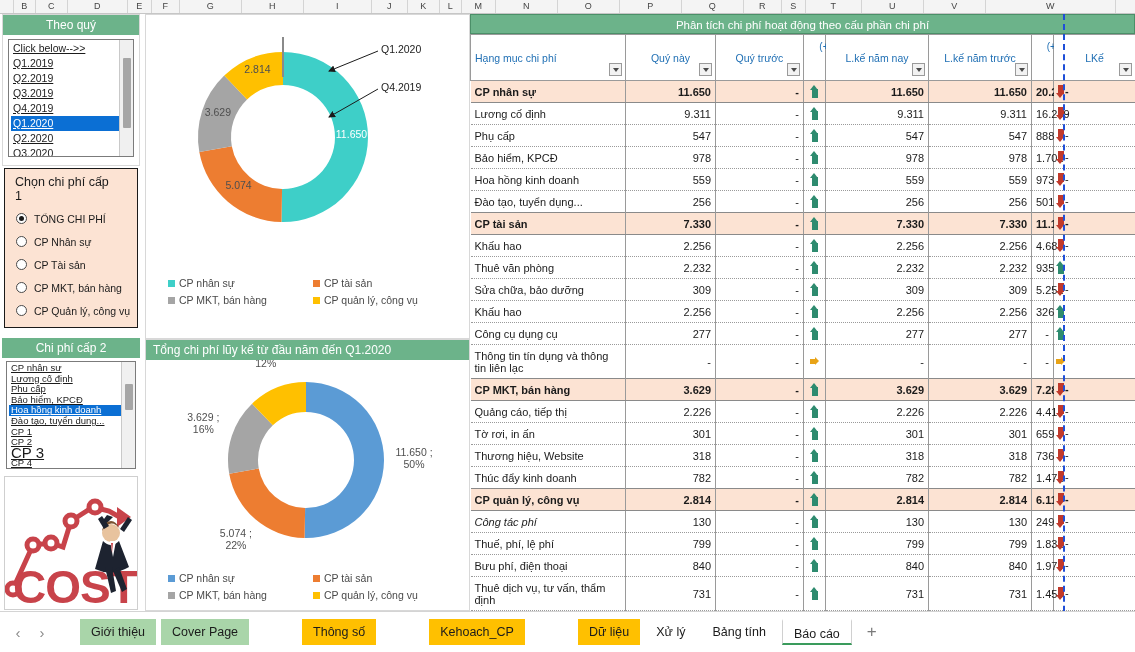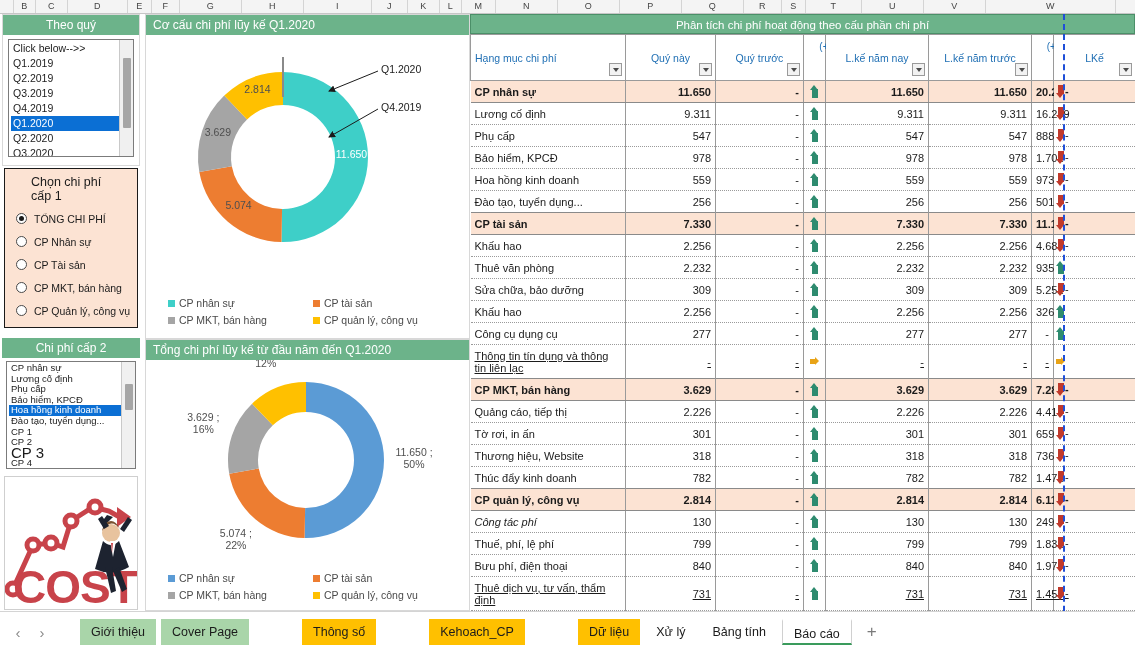--- a/index.html
+++ b/index.html
@@ -32,31 +32,31 @@
     white-space: nowrap; overflow: hidden;
   }
   .phead.left { text-align: left; padding-left: 7px; }
 
   
   .listbox {
     position: relative; background: #fff; border: 1px solid #7b7b7b;
     overflow: hidden;
   }
   .listbox .items { position: absolute; left: 0; top: 0; right: 14px; bottom: 0; padding: 1px 0 0 2px; }
-  .lrow { font-size: 10.5px; color: #1b1b1b; line-height: 15px; padding-left: 2px; white-space: nowrap; }
+  .lrow { font-size: 10.5px; color: #1b1b1b; line-height: 15px; padding-left: 2px; white-space: nowrap; text-decoration: underline; }
   .lrow.sel { background: #0b6fd4; color: #fff; }
   .lbscroll {
     position: absolute; right: 0; top: 0; bottom: 0; width: 14px;
     background: #f0f0f0; border-left: 1px solid #c9c9c9;
   }
   .lbthumb { position: absolute; left: 3px; width: 8px; background: #a6a6a6; border-radius: 1px; }
 
   
   .radiopanel { background: #fce3d3; border: 1px solid #1a1a1a; }
-  .radiopanel .title { font-size: 12.5px; color: #1b1b1b; padding: 6px 18px 4px 10px; margin-left: 16px; }
+  .radiopanel .title { font-size: 12.5px; color: #1b1b1b; padding: 6px 18px 4px 10px; }
   .rrow { display: flex; align-items: center; height: 23px; padding-left: 11px; }
   .radio {
     width: 11px; height: 11px; border-radius: 50%;
     border: 1px solid #4a4a4a; background: #fff;
     display: inline-block; position: relative; flex: none;
   }
   .radio.on::after {
     content: ""; position: absolute; left: 2px; top: 2px;
     width: 5px; height: 5px; border-radius: 50%; background: #1a1a1a;
   }
@@ -88,21 +88,21 @@
   table.grid th.first { text-align: left; }
   .fbtn {
     position: absolute; right: 3px; bottom: 4px; width: 13px; height: 13px;
     background: #f2f2f2; border: 1px solid #9a9a9a;
     display: flex; align-items: center; justify-content: center;
   }
   .fbtn i { display:block; width:0; height:0; border-left:3px solid transparent;
             border-right:3px solid transparent; border-top:4px solid #4a4a4a; }
   table.grid td { border-bottom: 1px dotted #9a9a9a; }
   tr.datarow td { height: 22px; }
-  tr.tall td { height: 34px; text-decoration: underline; }
+  tr.tall td { height: 34px; }
   tr.group td {
     background: #fce3d3; font-weight: bold; border-top: 1px solid #8a8a8a;
     border-bottom: 1px solid #8a8a8a;
   }
   .num { text-align: right; }
   .lbl { text-align: left; }
   .arrcell { text-align: center; padding: 0; width: 22px; position: relative; }
   .prefix-dash { color:#1b1b1b; }
 
   
@@ -279,21 +279,20 @@
         <path d="M106 66 l2 0 l-1 10z" fill="#c8434a"></path>
         <path d="M100 90 l6 26 l5 -2 l-4 -24z" fill="#1d2330"></path>
         <path d="M114 90 l8 22 l-5 3 l-9 -21z" fill="#1d2330"></path>
         <path d="M99 52 l-6 -10 l4 -3 l7 10z" fill="#1d2330"></path>
         <path d="M115 52 l8 -12 l4 3 l-8 12z" fill="#1d2330"></path>
       </g>
     </svg>
   </div>
 
   <div class="panel pbox" style="left:145px; top:14px; width:325px; height:325px;">
-    <div class="phead left">Cơ cấu chi phí lũy kế Q1.2020</div>
     <div class="chartbody" style="height:303px;">
       <svg id="donut1" width="323" height="250" viewBox="0 0 323 250">
           <path d="M137,37 A85,85 0 1 1 135.46705315627867,206.98617578156063 L136.06219722501754,173.9915428310724 A52,52 0 1 0 137,70 Z" fill="#3ecfc8"></path>
           <text x="205.497214769955" y="122.61771252104782" text-anchor="middle" font-family="Liberation Sans, sans-serif" font-size="10.5" fill="#ffffff"><tspan x="205.497214769955" dy="0">11.650</tspan></text>
           <path d="M135.46705315627867,206.98617578156063 A85,85 0 0 1 53.32243758574603,136.93537908486527 L85.80902064069168,131.13693779309403 A52,52 0 0 0 136.06219722501754,173.9915428310724 Z" fill="#ed7d31"></path>
           <text x="92.55220006780577" y="174.121426315745" text-anchor="middle" font-family="Liberation Sans, sans-serif" font-size="10.5" fill="#4f4f4f"><tspan x="92.55220006780577" dy="0">5.074</tspan></text>
           <path d="M53.32243758574603,136.93537908486527 A85,85 0 0 1 78.24527516028348,60.57620730523716 L101.05593303923226,84.42309152790979 A52,52 0 0 0 85.80902064069168,131.13693779309403 Z" fill="#a5a5a5"></path>
           <text x="71.88081675930843" y="100.74577750033576" text-anchor="middle" font-family="Liberation Sans, sans-serif" font-size="10.5" fill="#4f4f4f"><tspan x="71.88081675930843" dy="0">3.629</tspan></text>
           <path d="M78.24527516028348,60.57620730523716 A85,85 0 0 1 136.99999999999997,37 L137,70 A52,52 0 0 0 101.05593303923226,84.42309152790979 Z" fill="#ffc000"></path>
           <text x="111.49043331380084" y="58.427112638465466" text-anchor="middle" font-family="Liberation Sans, sans-serif" font-size="10.5" fill="#4f4f4f"><tspan x="111.49043331380084" dy="0">2.814</tspan></text>

